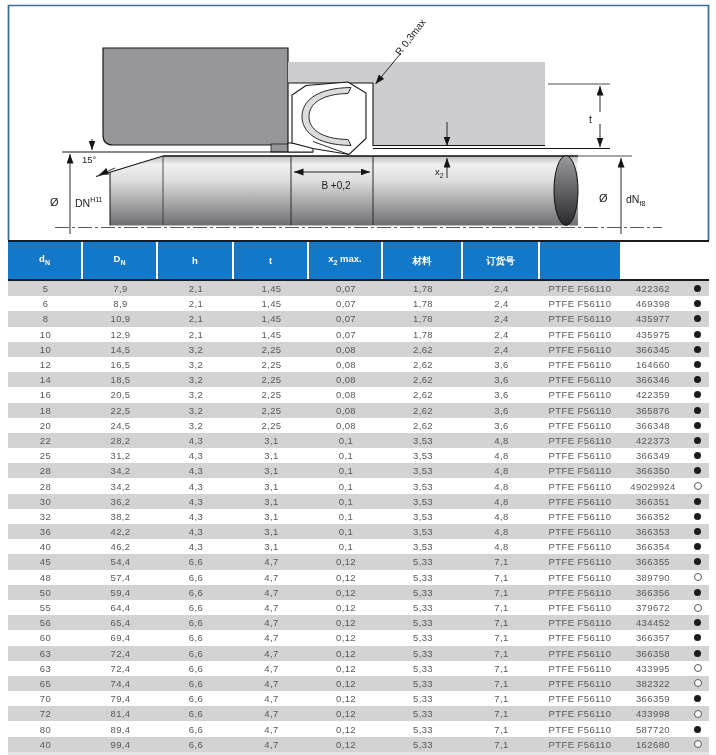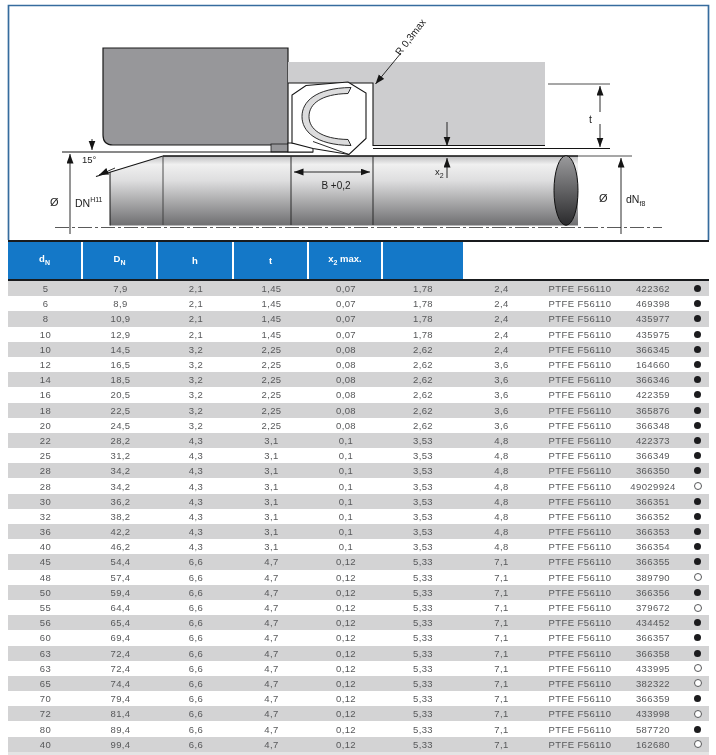--- a/index.html
+++ b/index.html
@@ -110,20 +110,26 @@
     <div class="th">
         <div><span>h</span></div>
       </div>
     <div class="th">
         <div><span>t</span></div>
       </div>
     <div class="th">
         <div><span>x</span><sub>2</sub><span> max.</span></div>
       </div>
     <div class="th">
+        <div><span>材料</span></div>
+      </div>
+    <div class="th">
+        <div><span>订货号</span></div>
+      </div>
+    <div class="th">
         <div><span></span></div>
       </div>
   </div>
   <div class="tbody">
   <div class="row">
     <div class="cell">5</div>
     <div class="cell">7,9</div>
     <div class="cell">2,1</div>
     <div class="cell">1,45</div>
     <div class="cell">0,07</div>

